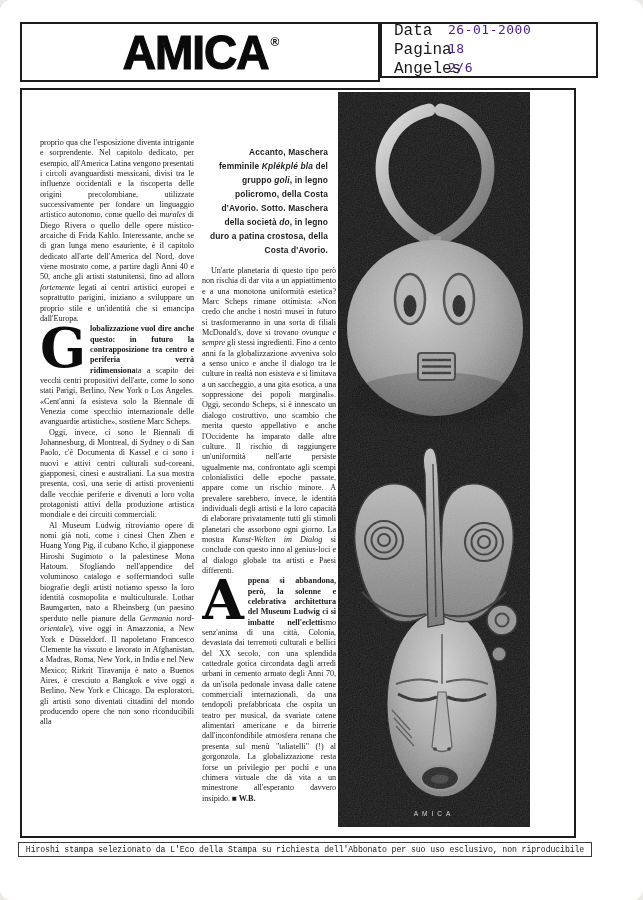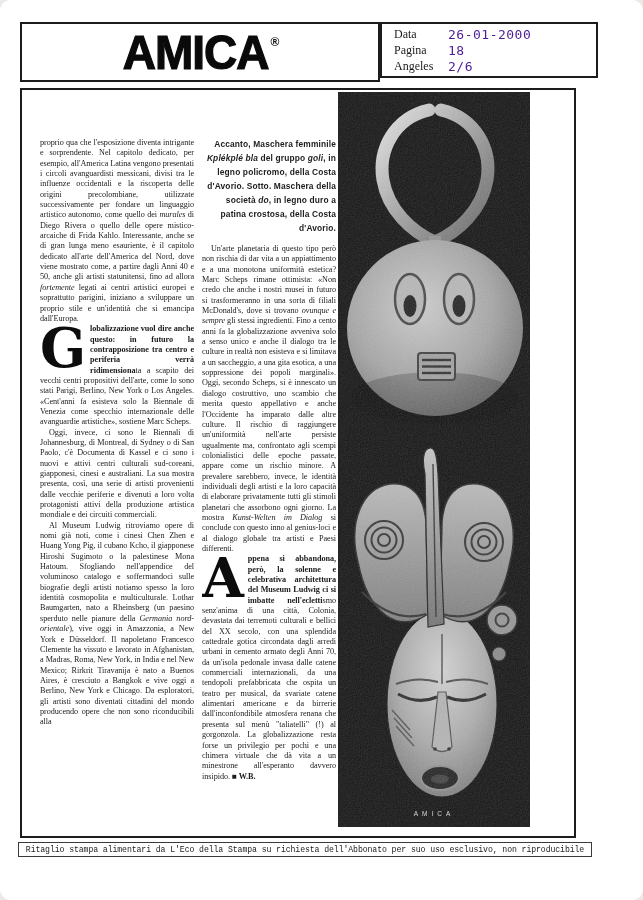--- a/index.html
+++ b/index.html
@@ -23,21 +23,21 @@
   .logo .reg {
     font-size:12px; -webkit-text-stroke:0; font-weight:bold;
     position:relative; top:-22px; left:2px; letter-spacing:0;
   }
   .meta-box {
     position:absolute; left:380px; top:22px; width:218px; height:56px;
     border:2px solid #1c1c1c; background:#fff;
     display:grid; grid-template-columns:54px 1fr; align-content:center;
     row-gap:1px; padding:2px 0 2px 12px; box-sizing:border-box;
   }
-  .meta-label { font-family:Liberation Serif, serif; font-size:12px; color:#1a1a1a; }
+  .meta-label { font-family:Liberation Mono, monospace; font-size:16px; color:#1a1a1a; }
   .meta-value { font-family:"DejaVu Sans Mono", monospace; font-size:13px; color:#4c1d95; letter-spacing:0.5px; }
   
   .article-box {
     position:absolute; left:20px; top:88px; width:556px; height:750px;
     border:2px solid #1c1c1c; background:#fff; box-sizing:border-box;
   }
   .col {
     position:absolute; overflow:hidden;
     font-size:8.2px; line-height:10.35px; text-align:justify; color:#1b1b1b;
     letter-spacing:-0.05px;
@@ -51,21 +51,21 @@
     float:left; font-family:"DejaVu Serif", serif; font-weight:bold;
     font-size:54px; line-height:42px; margin:3px 4px 0 0; color:#0c0c0c;
   }
   .col1 { left:18px; top:48px; width:154px; height:702px; }
   .col2 { left:180px; top:47px; width:134px; height:704px; }
   .caption {
     font-family:"Liberation Sans", sans-serif; font-weight:bold;
     font-size:8.4px; line-height:14px; text-align:right; color:#1d1d1d;
     margin-bottom:9px; letter-spacing:0.15px;
   }
-  .caption p { margin:0; }
+  .caption p { margin:8px; }
   
   .photo-panel {
     position:absolute; left:316px; top:2px; width:192px; height:735px;
     background:#0d0d0d;
   }
   .photo-panel svg { display:block; }
   .watermark {
     position:absolute; left:0; bottom:10px; width:100%; text-align:center;
     font-family:"Liberation Sans", sans-serif; font-size:6.5px; color:#d6d6d6;
     letter-spacing:4px;
@@ -213,16 +213,16 @@
           </g>
         </g>
 
         <rect x="0" y="0" width="192" height="735" filter="url(#grain)" opacity="0.16"></rect>
       </svg>
       <div class="watermark">AMICA</div>
     </div>
   </div>
 
   <div class="footer-box">
-    <span>Ritaglio stampa alimentari da L'Eco della Stampa su richiesta dell'Abbonato per suo uso esclusivo, non riproducibile</span>
+    <span>Hiroshi stampa selezionato da L'Eco della Stampa su richiesta dell'Abbonato per suo uso esclusivo, non riproducibile</span>
   </div>
 
 </div>
 
 </body></html>

